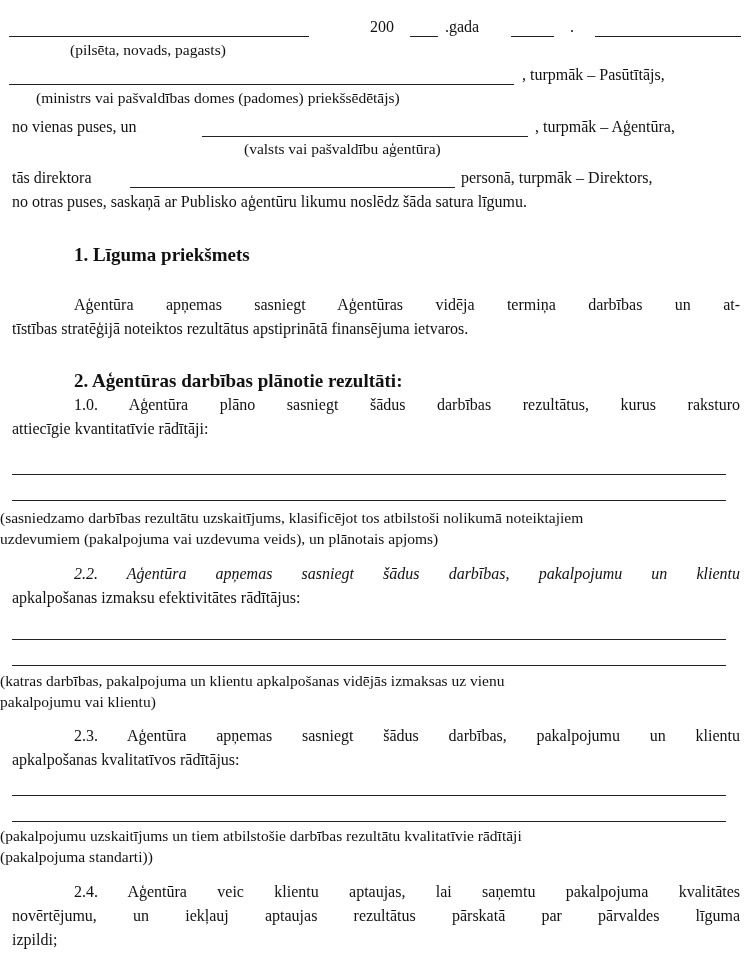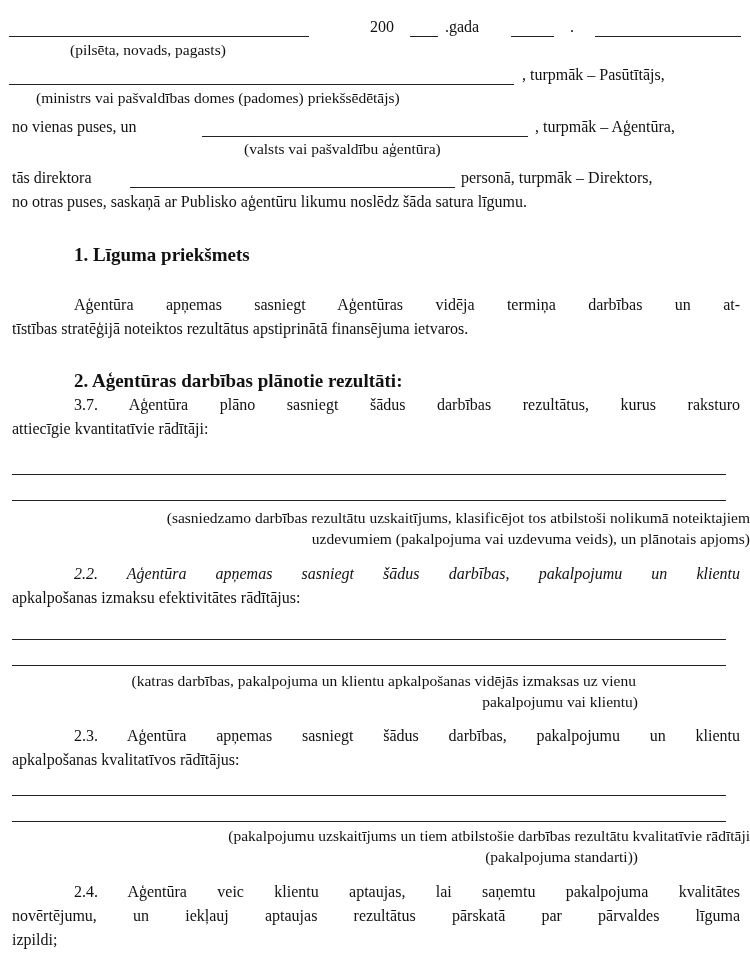--- a/index.html
+++ b/index.html
@@ -3,21 +3,21 @@
 <meta charset="utf-8">
 <style>
   html, body { margin:0; padding:0; background:#ffffff; }
   body { width:750px; height:968px; position:relative; overflow:hidden;
          font-family:"Liberation Serif", "DejaVu Serif", serif; color:#111; }
   .abs { position:absolute; white-space:nowrap; }
   .t { font-size:16px; line-height:22px; }
   .s { font-size:15.5px; line-height:19px; }
   .h { font-size:19px; line-height:22px; font-weight:bold; }
   .line { position:absolute; height:0; border-top:1.5px solid #222; }
-  .c { text-align:right; }
+  .c { text-align:left; }
   .j { text-align:justify; text-align-last:justify; white-space:normal; }
 </style>
 </head>
 <body>
 
 <div class="line" style="left:9px; top:36px; width:300px;"></div>
 <span class="abs t" style="left:370px; top:16px;">200</span>
 <div class="line" style="left:410px; top:36px; width:28px;"></div>
 <span class="abs t" style="left:445px; top:16px;">.gada</span>
 <div class="line" style="left:511px; top:36px; width:43px;"></div>
@@ -38,21 +38,21 @@
 <div class="line" style="left:130px; top:187px; width:325px;"></div>
 <span class="abs t" style="left:461px; top:167px;">personā, turpmāk – Direktors,</span>
 <span class="abs t" style="left:12px; top:191px;">no otras puses, saskaņā ar Publisko aģentūru likumu noslēdz šāda satura līgumu.</span>
 
 <span class="abs h" style="left:74px; top:244px;">1. Līguma priekšmets</span>
 <div class="abs t j" style="left:74px; top:294px; width:666px;">Aģentūra apņemas sasniegt Aģentūras vidēja termiņa darbības un at-</div>
 <span class="abs t" style="left:12px; top:318px;">tīstības stratēģijā noteiktos rezultātus apstiprinātā finansējuma ietvaros.</span>
 
 <span class="abs h" style="left:74px; top:370px;">2. Aģentūras darbības plānotie rezultāti:</span>
 
-<div class="abs t j" style="left:74px; top:394px; width:666px;">3.7. Aģentūra plāno sasniegt šādus darbības rezultātus, kurus raksturo</div>
+<div class="abs t j" style="left:74px; top:394px; width:666px;">1.0. Aģentūra plāno sasniegt šādus darbības rezultātus, kurus raksturo</div>
 <span class="abs t" style="left:12px; top:418px;">attiecīgie kvantitatīvie rādītāji:</span>
 <div class="line" style="left:12px; top:474px; width:714px;"></div>
 <div class="line" style="left:12px; top:500px; width:714px;"></div>
 <div class="abs s c" style="left:0; top:508px; width:750px;">(sasniedzamo darbības rezultātu uzskaitījums, klasificējot tos atbilstoši nolikumā noteiktajiem</div>
 <div class="abs s c" style="left:0; top:529px; width:750px;">uzdevumiem (pakalpojuma vai uzdevuma veids), un plānotais apjoms)</div>
 
 <div class="abs t j" style="left:74px; top:563px; width:666px;font-style:italic;">2.2. Aģentūra apņemas sasniegt šādus darbības, pakalpojumu un klientu</div>
 <span class="abs t" style="left:12px; top:587px;">apkalpošanas izmaksu efektivitātes rādītājus:</span>
 <div class="line" style="left:12px; top:639px; width:714px;"></div>
 <div class="line" style="left:12px; top:665px; width:714px;"></div>

